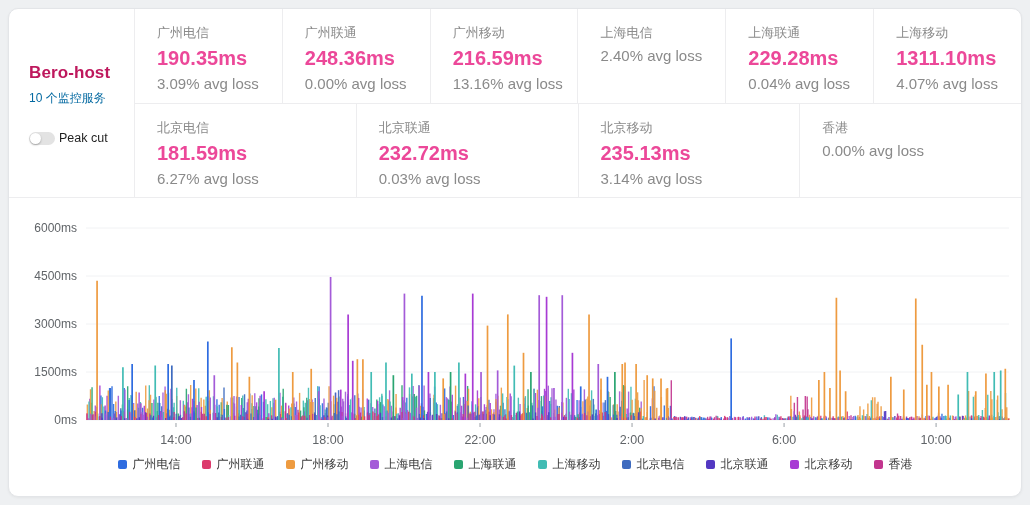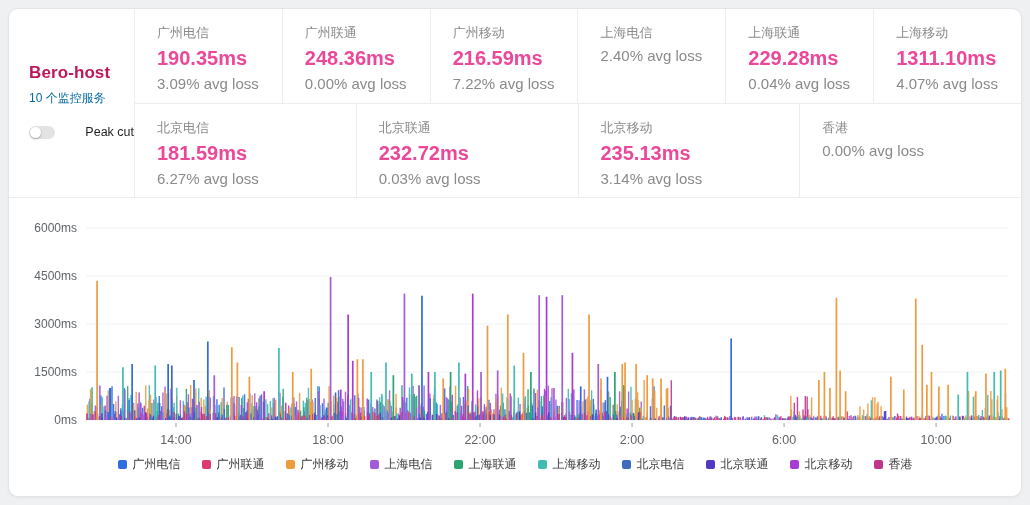--- a/index.html
+++ b/index.html
@@ -2,21 +2,21 @@
 <html><head>
 <meta charset="utf-8">
 <style>
   html,body{margin:0;padding:0;}
   body{width:1030px;height:505px;font-family:"Liberation Sans","DejaVu Sans",sans-serif;background:#eef0f2;position:relative;overflow:hidden;}
   .card{position:absolute;left:8px;top:8px;width:1012px;height:487px;background:#fff;border:1px solid #e3e5e8;border-radius:10px;overflow:hidden;box-shadow:0 1px 3px rgba(0,0,0,.05);}
   .header{position:relative;height:188px;display:flex;}
   .host-block{flex:0 0 125px;width:125px;padding:54px 0 0 20px;box-sizing:border-box;}
   .host-title{font-size:17px;font-weight:700;color:#be185d;letter-spacing:.1px;}
   .host-subtitle{font-size:12px;color:#0369a1;margin-top:7px;}
-  .peakcut-row{margin-top:18px;display:flex;align-items:center;gap:4px;justify-content:space-between;}
+  .peakcut-row{margin-top:24px;display:flex;align-items:center;gap:4px;}
   .toggle{width:26px;height:13px;background:#e3e3e3;border-radius:8px;position:relative;display:inline-block;cursor:pointer;flex:0 0 auto;}
   .knob{position:absolute;left:1px;top:1px;width:11px;height:11px;background:#fff;border-radius:50%;box-shadow:0 1px 2px rgba(0,0,0,.3);}
   .peak-label{font-size:12.5px;color:#1f1f1f;}
   .stats{flex:1;display:flex;flex-direction:column;min-width:0;}
   .stat-row{flex:1;display:grid;}
   .row1{grid-template-columns:repeat(6,1fr);}
   .row2{grid-template-columns:repeat(4,1fr);border-top:1px solid #ededef;}
   .stat-card{border-left:1px solid #ededef;padding:15px 0 0 22px;box-sizing:border-box;cursor:pointer;min-width:0;}
   .stat-name{font-size:13px;color:#8a8a8a;}
   .stat-value{font-size:20px;font-weight:700;color:#ec4899;margin-top:5px;white-space:nowrap;}
@@ -53,21 +53,21 @@
 
   <div class="stat-card">
     <div class="stat-name">广州联通</div>
     <div class="stat-value">248.36ms</div>
     <div class="stat-loss">0.00% avg loss</div>
   </div>
 
   <div class="stat-card">
     <div class="stat-name">广州移动</div>
     <div class="stat-value">216.59ms</div>
-    <div class="stat-loss">7.22% avg loss</div>
+    <div class="stat-loss">13.16% avg loss</div>
   </div>
 
   <div class="stat-card">
     <div class="stat-name">上海电信</div>
     <div class="stat-loss">2.40% avg loss</div>
   </div>
 
   <div class="stat-card">
     <div class="stat-name">上海联通</div>
     <div class="stat-value">229.28ms</div>

